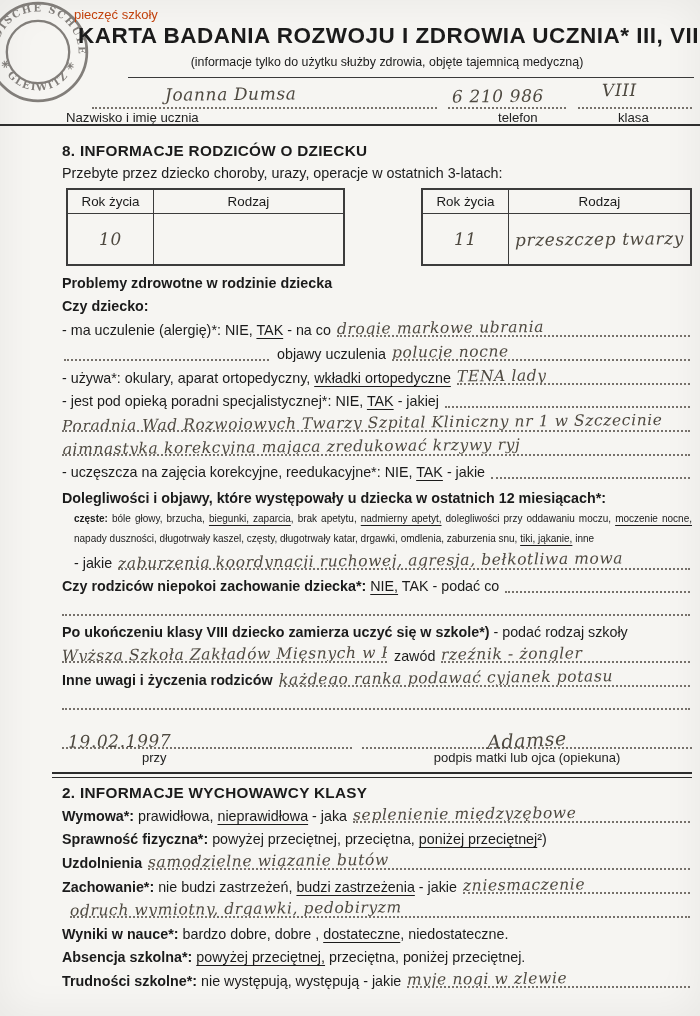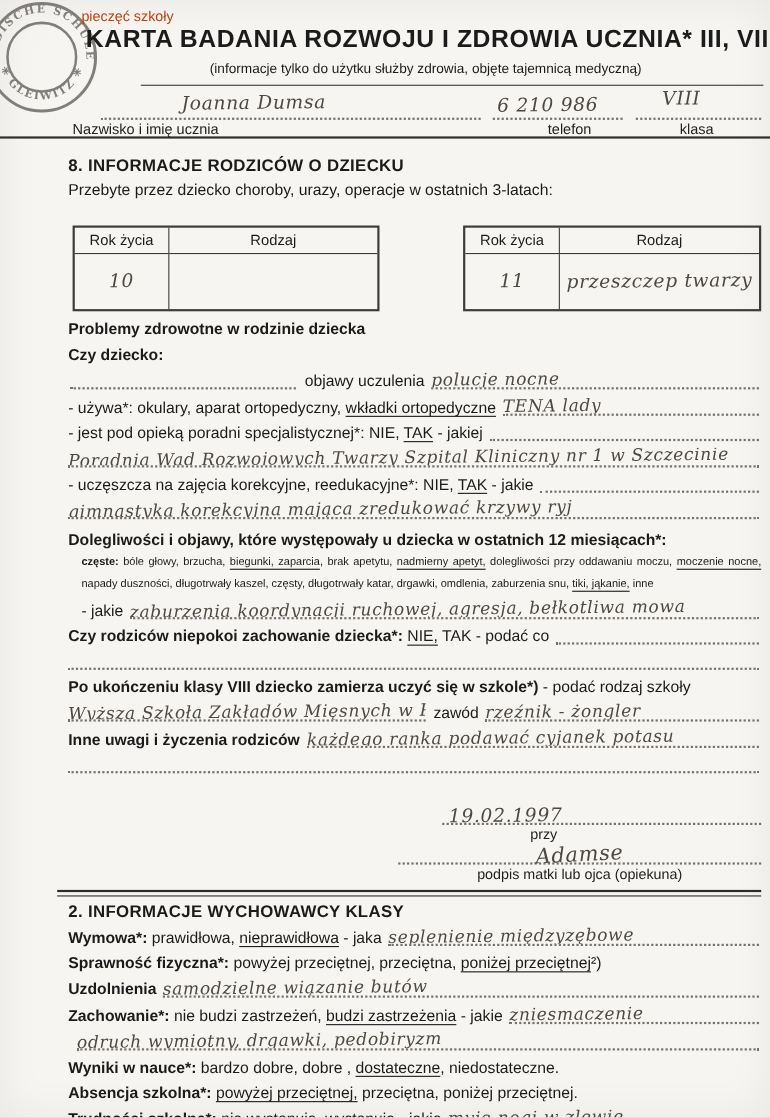--- a/index.html
+++ b/index.html
@@ -31,31 +31,31 @@
       font-size:14.3px;line-height:19px;}
   .ln .txt{white-space:pre-wrap;flex:none;}
   .b{font-weight:bold;}
   .u{text-decoration:underline;text-underline-offset:3px;text-decoration-thickness:1.4px;}
   .fill{flex:1 1 auto;border-bottom:2px dotted #76716b;margin:0 2px 3px 6px;
         display:flex;align-items:flex-end;overflow:hidden;min-width:12px;}
   .fill .hw{margin-bottom:-3px;font-size:15.5px;white-space:nowrap;}
   .fixed{flex:none;}
   .h1{font-size:15.3px;font-weight:bold;margin-top:8px;letter-spacing:.3px;}
   
-  .tbls{display:flex;gap:76px;margin:22px 0 7px 4px;}
+  .tbls{display:flex;gap:76px;margin:5px 0 7px 4px;}
   .tb{border:2px solid #3c3c3c;display:grid;grid-template-columns:86px 1fr;}
   .tb1{width:280px}.tb2{width:272px}
   .tb .hc{font-size:13.4px;text-align:center;padding:4px 2px;border-bottom:1.6px solid #3c3c3c;}
   .tb .c1{border-right:1.6px solid #3c3c3c;}
   .tb .dc{height:50px;display:flex;align-items:center;justify-content:center;}
   .tb .hw{font-size:17px;}
   
   .para{margin:1px 0 0 12px;font-size:10px;line-height:20px;text-align:justify;}
   
-  .sigrow{display:flex;justify-content:space-between;margin-top:26px;align-items:flex-end;flex-direction:column;}
+  .sigrow{display:flex;justify-content:space-between;margin-top:16px;align-items:flex-end;}
   .sigcol{display:flex;flex-direction:column;}
   .sigcol .fl{border-bottom:2px dotted #76716b;display:flex;align-items:flex-end;justify-content:center;}
   .sigcol .lbl{font-size:13px;text-align:center;margin-top:1px;color:#222;}
   .dcol{width:290px}.scol{width:330px}
   .sig-hw{font-size:19px;transform:rotate(-3deg);margin-bottom:-4px;}
   .date-hw{font-size:17px;margin-bottom:-4px;}
   .sep{border-top:2.4px solid #2c2c2c;border-bottom:1.3px solid #2c2c2c;height:3px;
        margin:7px 0 2px -10px;}
   .h2{font-size:15.3px;font-weight:bold;margin-top:6px;letter-spacing:.3px;}
 </style>
@@ -123,20 +123,26 @@
     </div>
 
     <div class="ln">
       <span class="txt b">Problemy zdrowotne w rodzinie dziecka</span>
     </div>
 
     <div class="ln">
       <span class="txt b">Czy dziecko:</span>
     </div>
 
+    <div class="ln">
+      <span class="txt"><span>- ma uczulenie (alergię)*: NIE, </span><span class="u">TAK</span><span> - na co</span></span>
+      <span class="fill">
+          <span class="hw">drogie markowe ubrania</span>
+        </span>
+    </div>
 
     <div class="ln">
       <span class="fill fixed" style="width:205px;margin-left:2px"></span>
       <span class="txt" style="margin-left:6px">objawy uczulenia</span>
       <span class="fill">
           <span class="hw">polucje nocne</span>
         </span>
     </div>
 
     <div class="ln">
@@ -151,27 +157,27 @@
       <span class="txt"><span>- jest pod opieką poradni specjalistycznej*: NIE, </span><span class="u">TAK</span><span> - jakiej</span></span>
       <span class="fill"></span>
     </div>
     <div class="ln">
       <span class="fill" style="margin-left:0">
           <span class="hw">Poradnia Wad Rozwojowych Twarzy Szpital Kliniczny nr 1 w Szczecinie</span>
         </span>
     </div>
 
     <div class="ln">
+      <span class="fill" style="margin-left:0">
+          <span class="hw">gimnastyka korekcyjna mająca zredukować krzywy ryj</span>
+        </span>
+    </div>
+    <div class="ln">
       <span class="txt"><span>- uczęszcza na zajęcia korekcyjne, reedukacyjne*: NIE, </span><span class="u">TAK</span><span> - jakie</span></span>
       <span class="fill"></span>
-    </div>
-    <div class="ln">
-      <span class="fill" style="margin-left:0">
-          <span class="hw">gimnastyka korekcyjna mająca zredukować krzywy ryj</span>
-        </span>
     </div>
 
     <div class="ln" style="margin-top:6px">
       <span class="txt b">Dolegliwości i objawy, które występowały u dziecka w ostatnich 12 miesiącach*:</span>
     </div>
     <div class="para"><span class="b">częste:</span><span> bóle głowy, brzucha, </span><span class="u">biegunki, zaparcia</span><span>, brak apetytu, </span><span class="u">nadmierny apetyt,</span><span> dolegliwości przy oddawaniu moczu, </span><span class="u">moczenie nocne,</span><span> napady duszności, długotrwały kaszel, częsty, długotrwały katar, drgawki, omdlenia, zaburzenia snu, </span><span class="u">tiki, jąkanie,</span><span> inne</span></div>
 
     <div class="ln">
       <span class="txt" style="margin-left:12px">- jakie</span>
       <span class="fill">

